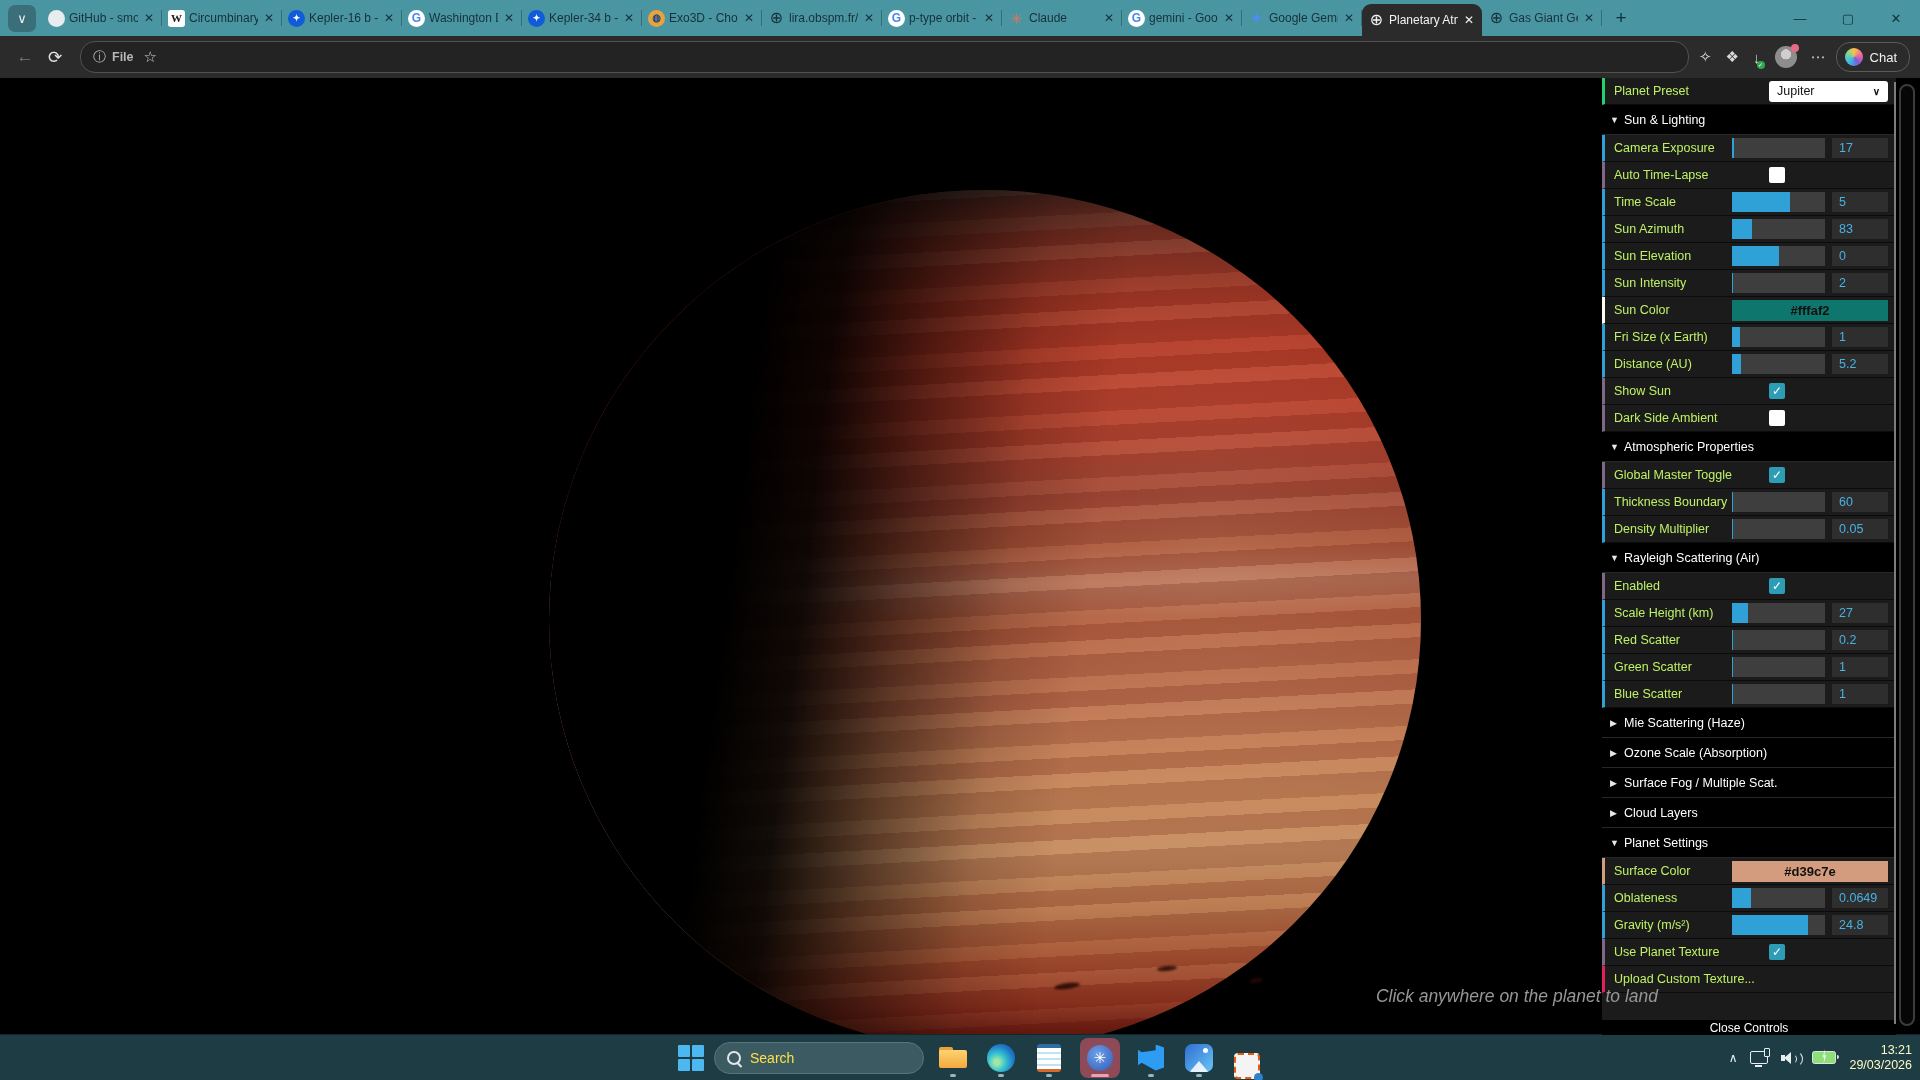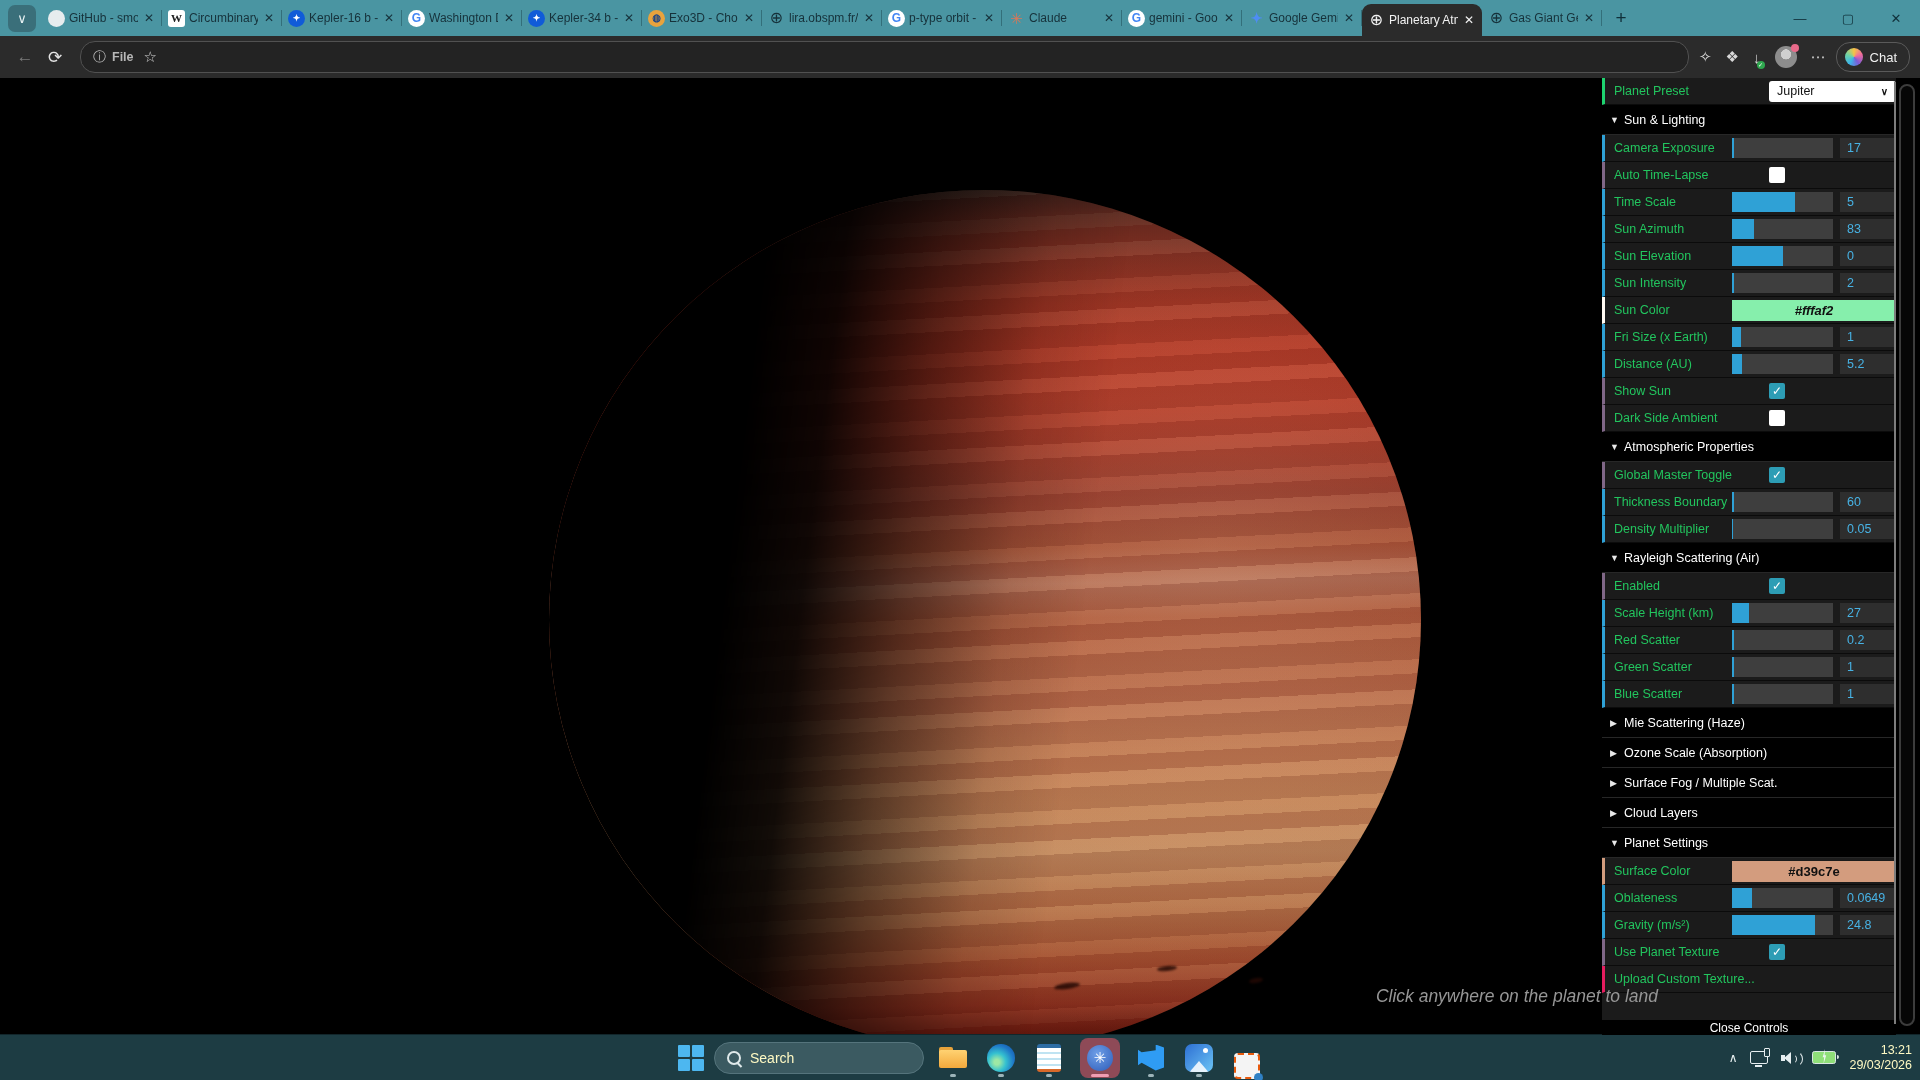--- a/index.html
+++ b/index.html
@@ -76,22 +76,22 @@
     background:
       radial-gradient(ellipse at 44% 50%, transparent 84%, rgba(0,0,0,.55) 94%, #000 100%),
       linear-gradient(97deg, #000 23%, rgba(0,0,0,.9) 31%, rgba(0,0,0,.5) 41%, rgba(0,0,0,.12) 52%, transparent 60%)}
   .spot{position:absolute;background:rgba(35,8,4,.85);border-radius:50%;filter:blur(1px)}
 
   
   .gui{position:absolute;left:1602px;top:0px;width:294px;background:#1b1b1b;z-index:10}
   .gui-children{height:942px;overflow:hidden}
   .row{display:flex;align-items:center;height:27px;border-bottom:1px solid #0b0b0b;
        border-left:3px solid transparent;padding-left:9px;background:#1b1b1b;box-sizing:border-box}
-  .row .lbl{width:118px;flex:none;color:#22c55e;font-size:12.5px;white-space:nowrap;overflow:hidden}
-  .row .widget{flex:1;display:flex;align-items:center;min-width:0}
+  .row .lbl{width:118px;flex:none;color:#bef264;font-size:12.5px;white-space:nowrap;overflow:hidden}
+  .row .widget{flex:1;display:flex;align-items:center;padding-right:8px;min-width:0}
   .slider{flex:1;height:20px;background:#3e3e3e;position:relative;margin-right:7px;overflow:hidden}
   .slider .fill{position:absolute;left:0;top:0;bottom:0;background:#2fa1d6}
   .numval{width:56px;height:20px;background:#2e2e2e;color:#47b2e4;font-size:12.5px;
           display:flex;align-items:center;padding-left:7px;box-sizing:border-box;flex:none}
   .checkbox{width:16px;height:16px;background:#fff;border-radius:2px;display:flex;align-items:center;
             justify-content:center;font-size:12px;color:#fff;flex:none;margin-left:37px}
   .checkbox.on{background:#2d9db5}
   .selectbox{width:152px;height:21px;background:#fff;border-radius:3px;color:#111;font-size:12.5px;
              display:flex;align-items:center;padding:0 8px;box-sizing:border-box;margin-left:37px}
   .selectbox .sel-label{flex:1}
@@ -114,21 +114,21 @@
   .taskbar{position:absolute;bottom:0;left:0;width:1920px;height:45px;background:#1d3c43;
            border-top:1px solid #12262b;display:flex;align-items:center}
   .tb-center{position:absolute;left:678px;display:flex;align-items:center;gap:10px;height:45px}
   .startbtn{width:26px;height:26px;display:grid;grid-template-columns:12px 12px;gap:2px}
   .startbtn span{background:#4db7f0;border-radius:1px}
   .searchpill{width:210px;height:32px;border-radius:16px;background:#3b5a61;border:1px solid #55747c;
               display:flex;align-items:center;padding:0 12px;box-sizing:border-box;gap:9px}
   .mag{width:10px;height:10px;border:2px solid #dfe9ea;border-radius:50%;position:relative;flex:none}
   .mag::after{content:"";position:absolute;left:9px;top:9px;width:6px;height:2px;background:#dfe9ea;
               transform:rotate(45deg);transform-origin:0 0}
-  .searchpill .stext{color:#fef9c3;font-size:14px}
+  .searchpill .stext{color:#fde047;font-size:14px}
   .tbicon{width:38px;height:38px;display:flex;align-items:center;justify-content:center;
           position:relative;flex:none}
   .rundot{position:absolute;bottom:0;left:50%;transform:translateX(-50%);width:6px;height:3px;
           border-radius:2px;background:#9db4b9}
   .runbar{position:absolute;bottom:0;left:50%;transform:translateX(-50%);width:18px;height:3px;
           border-radius:2px;background:#ef9db2}
   .folder-icon{width:28px;height:21px;position:relative}
   .folder-icon .back{position:absolute;left:0;top:0;width:14px;height:6px;background:#e8a33b;border-radius:2px 2px 0 0}
   .folder-icon .front{position:absolute;left:0;top:3px;width:28px;height:18px;border-radius:2px;
         background:linear-gradient(180deg,#ffd272,#f3a93c)}
@@ -358,21 +358,21 @@
           <span class="widget">
             <span class="slider">
               <span class="fill" style="width: 1.5%; background: rgb(47, 161, 214);"></span>
             </span>
             <span class="numval">2</span>
           </span>
         </div>
         <div class="row" style="border-left-color: rgb(255, 250, 242);">
           <span class="lbl">Sun Color</span>
           <span class="widget">
-            <span class="swatch" style="background: #86efac; font-style: italic;">#fffaf2</span>
+            <span class="swatch" style="background: #0f766e;">#fffaf2</span>
           </span>
         </div>
         <div class="row" style="border-left-color: rgb(47, 161, 214);">
           <span class="lbl">Fri Size (x Earth)</span>
           <span class="widget">
             <span class="slider">
               <span class="fill" style="width: 9%; background: rgb(47, 161, 214);"></span>
             </span>
             <span class="numval">1</span>
           </span>

